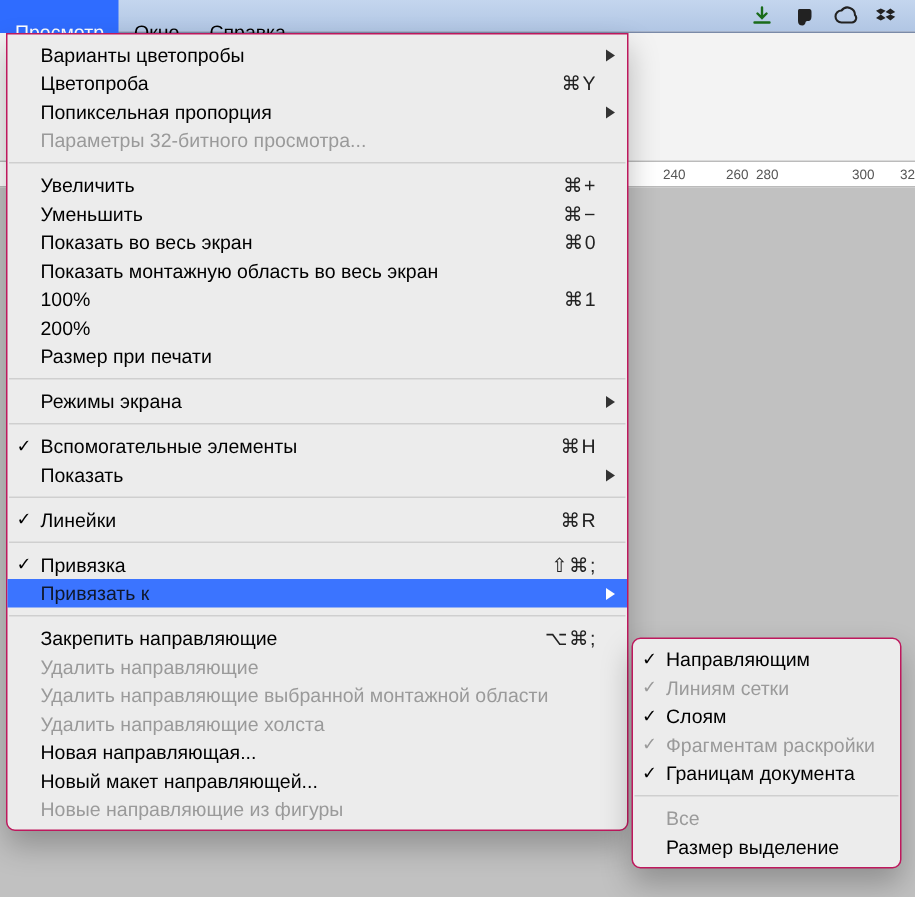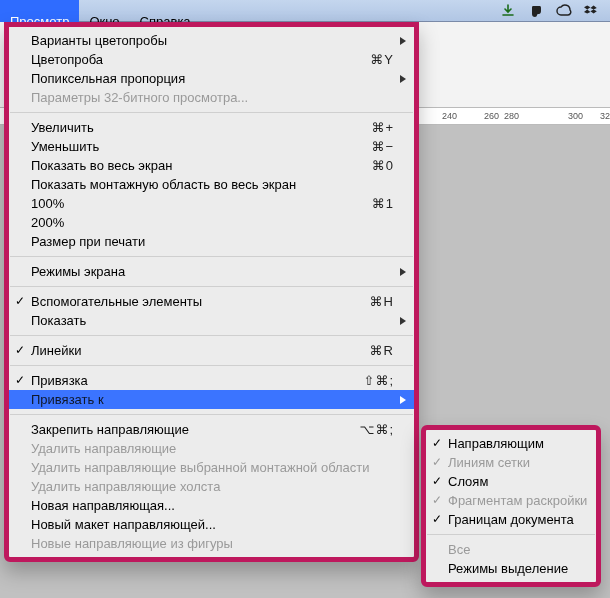--- a/index.html
+++ b/index.html
@@ -29,21 +29,21 @@
   .menubar-item.open {
     background: #2f6cff;
     color: #fff;
   }
   .tray-icon { width: 16px; display:flex; align-items:center; justify-content:center; }
 
   
   .menu {
     position: absolute;
     background: #ececec;
-    border: 5px solid #be185d;
+    border: 1px solid #be185d;
     border-radius: 0 0 6px 6px;
     box-shadow: 0 10px 20px rgba(0,0,0,0.25);
     padding: 4px 0;
   }
   .menu-main { left: 4px; top: 22px; width: 415px; }
   .menu-sub  { left: 421px; top: 425px; width: 180px; border-radius: 6px; }
 
   .menu-row {
     display: flex;
     align-items: center;
@@ -250,15 +250,15 @@
     </div>
     <div class="menu-row">
       <span class="check">✓</span>
       <span class="label">Границам документа</span>
     </div>
     <div class="menu-sep"></div>
     <div class="menu-row disabled">
       <span class="label">Все</span>
     </div>
     <div class="menu-row">
-      <span class="label">Режимы выделение</span>
+      <span class="label">Размер выделение</span>
     </div>
   </div>
 
 </body></html>

